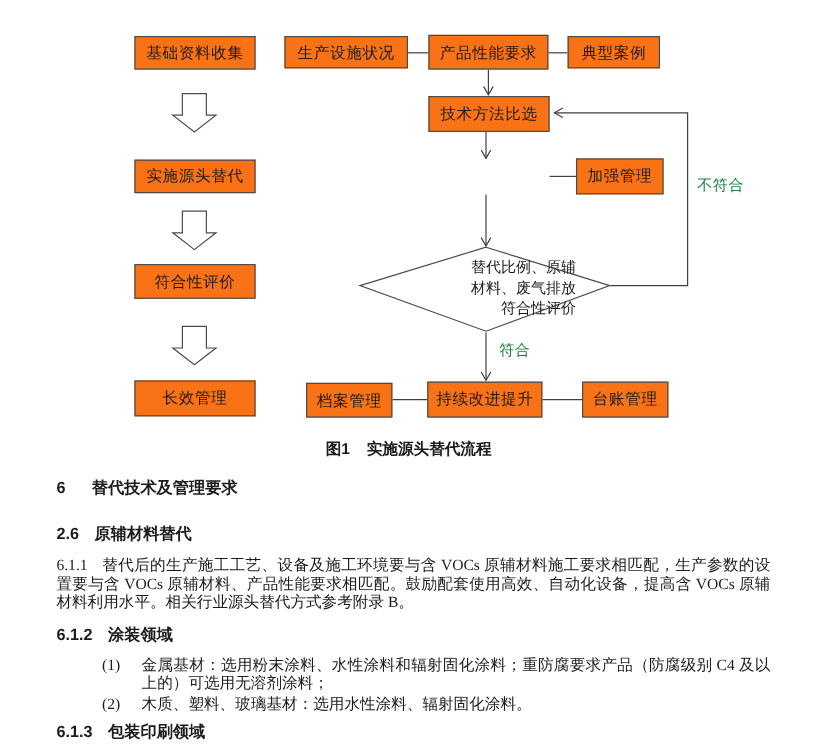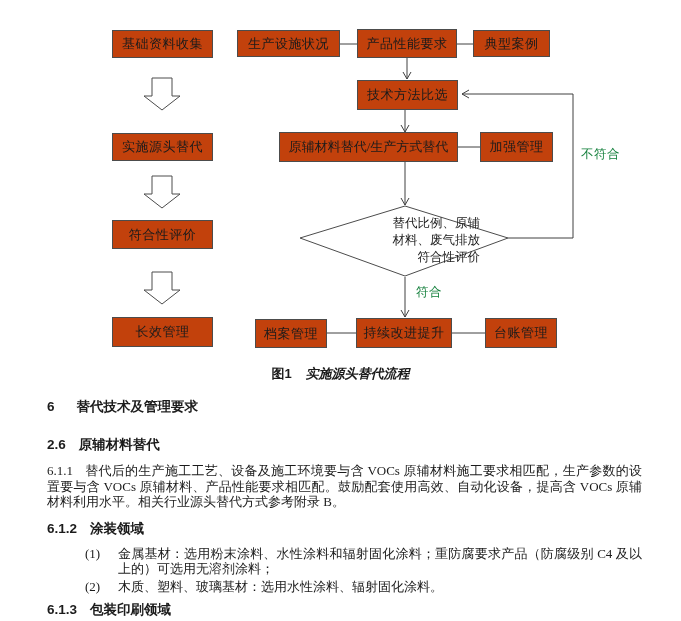--- a/index.html
+++ b/index.html
@@ -6,38 +6,38 @@
   body{
     width:681px;height:621px;position:relative;overflow:hidden;
     font-family:"Liberation Serif","DejaVu Serif",serif;color:#1b1b1b;
   }
   .page{position:absolute;inset:0;background:#fff;}
 
   
   .flowchart{position:absolute;left:0;top:0;width:681px;height:392px;}
   .fc-svg{position:absolute;left:0;top:0;}
   .node{
-    position:absolute;box-sizing:border-box;background:#c2410c;
+    position:absolute;box-sizing:border-box;background:#f97316;
     border:1px solid #4c4c4c;display:flex;align-items:center;justify-content:center;
     font-size:13px;letter-spacing:.5px;white-space:nowrap;color:#1b1b1b;
   }
   .node.tight{letter-spacing:0;}
   .diamond-text{
     position:absolute;left:330px;top:215px;width:150px;text-align:right;
     font-size:12.5px;line-height:17px;white-space:pre-line;color:#1b1b1b;
   }
   .edge-label{position:absolute;font-size:12.5px;letter-spacing:.5px;color:#15803d;}
   .lbl-fail{left:581px;top:146px;}
   .lbl-pass{left:416px;top:284px;}
 
   .caption{
     position:absolute;left:0;top:365px;width:681px;text-align:center;
     font-family:"Liberation Sans","DejaVu Sans",sans-serif;font-weight:bold;font-size:13px;
   }
-  .caption .cap-gap{margin-left:14px;font-style:italic;}
+  .caption .cap-gap{margin-left:14px;}
 
   
   .doc{position:absolute;left:47px;top:399px;width:595px;}
   .doc h2,.doc h3{
     font-family:"Liberation Sans","DejaVu Sans",sans-serif;
     font-weight:bold;font-size:13.5px;line-height:15px;margin:0;
   }
   .doc h2{margin-bottom:23px;}
   .h61{margin-bottom:11px !important;}
   .h612{margin-bottom:10px !important;}
@@ -83,21 +83,20 @@
         <polygon points="152,272 172,272 172,290 180,290 162,304 144,290 152,290"></polygon>
       </g>
     </svg>
 
     <div class="node" style="left:112px;top:30px;width:101px;height:28px">基础资料收集</div>
     <div class="node" style="left:357px;top:29px;width:100px;height:29px">产品性能要求</div>
     <div class="node" style="left:237px;top:30px;width:103px;height:27px">生产设施状况</div>
     <div class="node" style="left:473px;top:30px;width:77px;height:27px">典型案例</div>
     <div class="node" style="left:357px;top:80px;width:101px;height:30px">技术方法比选</div>
     <div class="node" style="left:112px;top:133px;width:101px;height:28px">实施源头替代</div>
-    <div class="node tight" style="left:279px;top:132px;width:179px;height:30px">原辅材料替代/生产方式替代</div>
     <div class="node" style="left:480px;top:132px;width:73px;height:30px">加强管理</div>
     <div class="node" style="left:112px;top:220px;width:101px;height:29px">符合性评价</div>
     <div class="node" style="left:112px;top:317px;width:101px;height:30px">长效管理</div>
     <div class="node" style="left:255px;top:319px;width:72px;height:29px">档案管理</div>
     <div class="node" style="left:356px;top:318px;width:96px;height:30px">持续改进提升</div>
     <div class="node" style="left:485px;top:318px;width:72px;height:30px">台账管理</div>
 
     <div class="diamond-text">替代比例、原辅
 材料、废气排放
 符合性评价</div>

